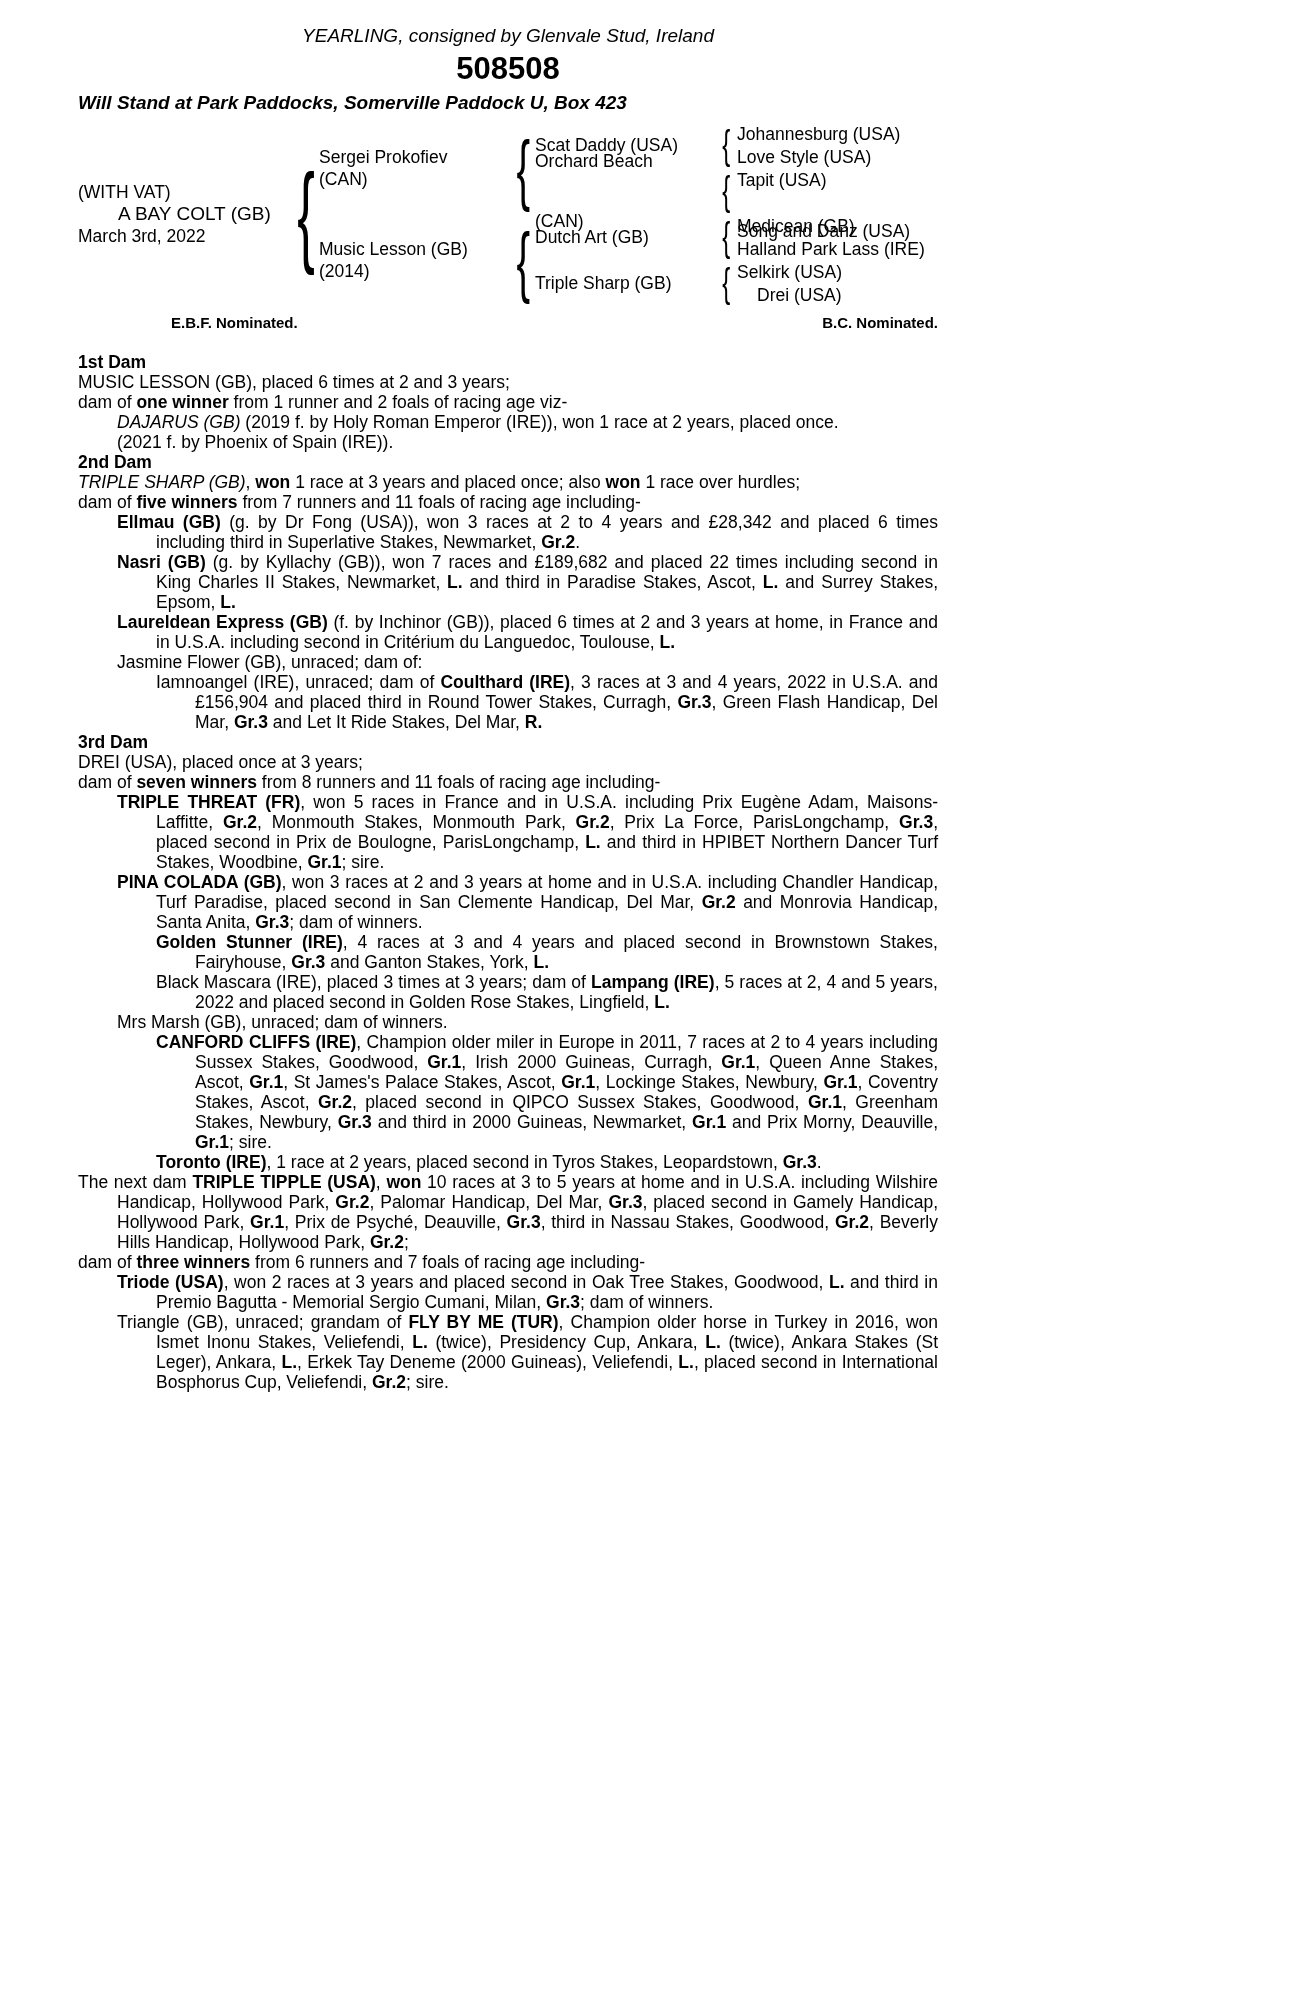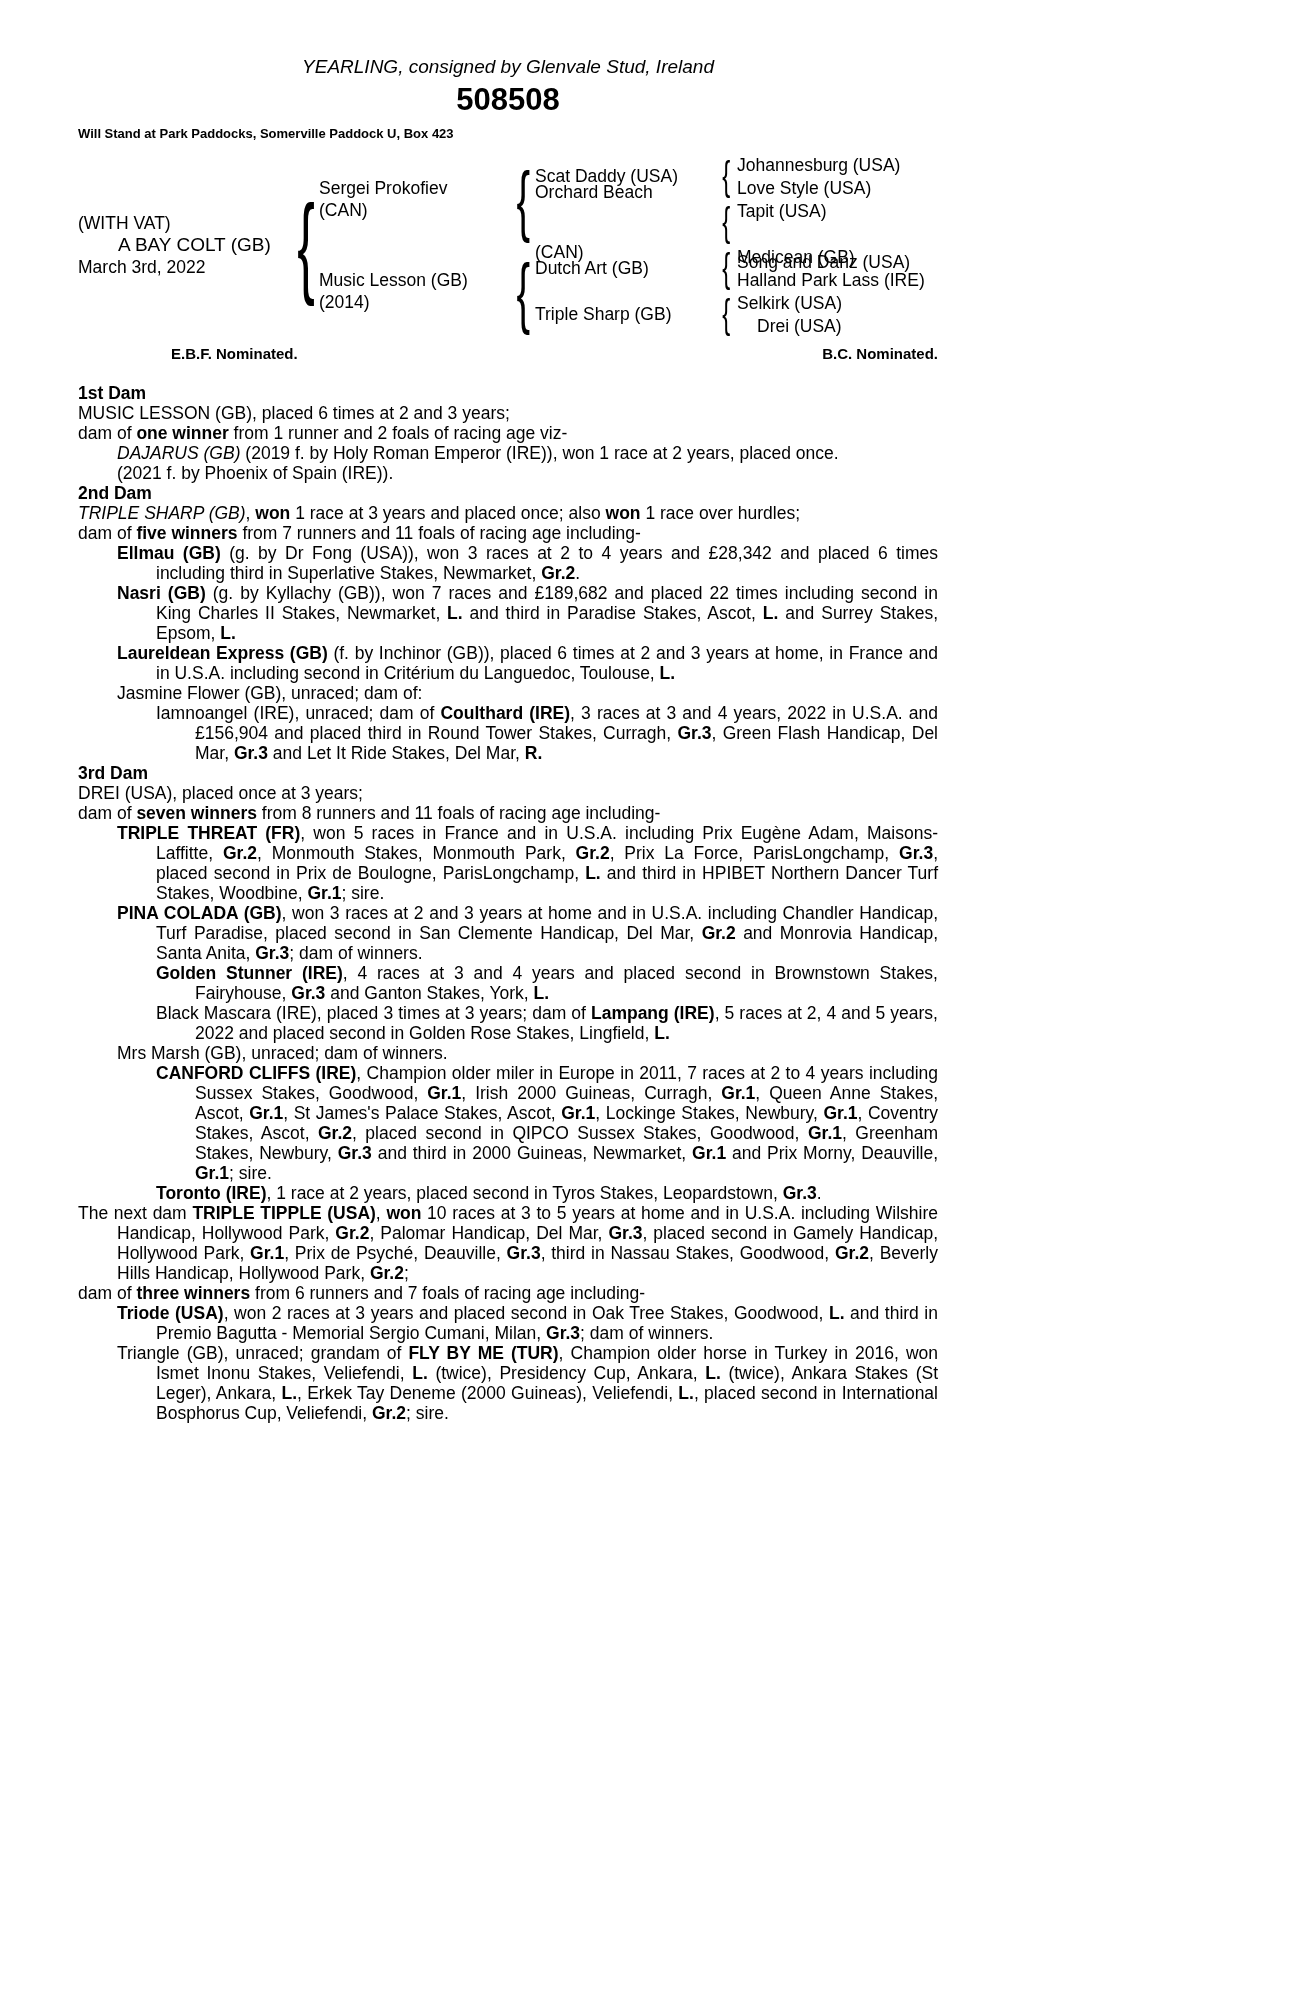--- a/index.html
+++ b/index.html
@@ -1,26 +1,26 @@
 <!DOCTYPE html>
 <html><head>
 <meta charset="utf-8">
 <style>
   * { margin:0; padding:0; box-sizing:border-box; }
   html,body { background:#ffffff; }
   body {
     width:1314px; height:2000px; overflow:hidden;
     color:#000; font-family:"Liberation Sans", sans-serif;
   }
-  .page { width:860px; margin-left:78px; padding-top:56px; }
+  .page { width:860px; margin-left:78px; padding-top:25px; }
 
   .consigned { text-align:center; font-style:italic; font-size:19px; line-height:22px; }
   .lot-row { display:flex; justify-content:center; margin-top:5px;
              font-size:31px; font-weight:bold; line-height:33px; }
-  .stand { margin-top:7px; font-weight:bold; font-size:13px; line-height:22px; }
+  .stand { margin-top:7px; font-weight:bold; font-size:19px; line-height:22px;font-style:italic; }
 
   
   .pedigree {
     display:grid;
     grid-template-columns:215px 26px 192px 24px 180px 22px 1fr;
     grid-auto-rows:23px;
     margin-top:8px;
     font-size:17.5px;
   }
   .ped-cell { display:flex; flex-direction:column; justify-content:center; line-height:22px; }

